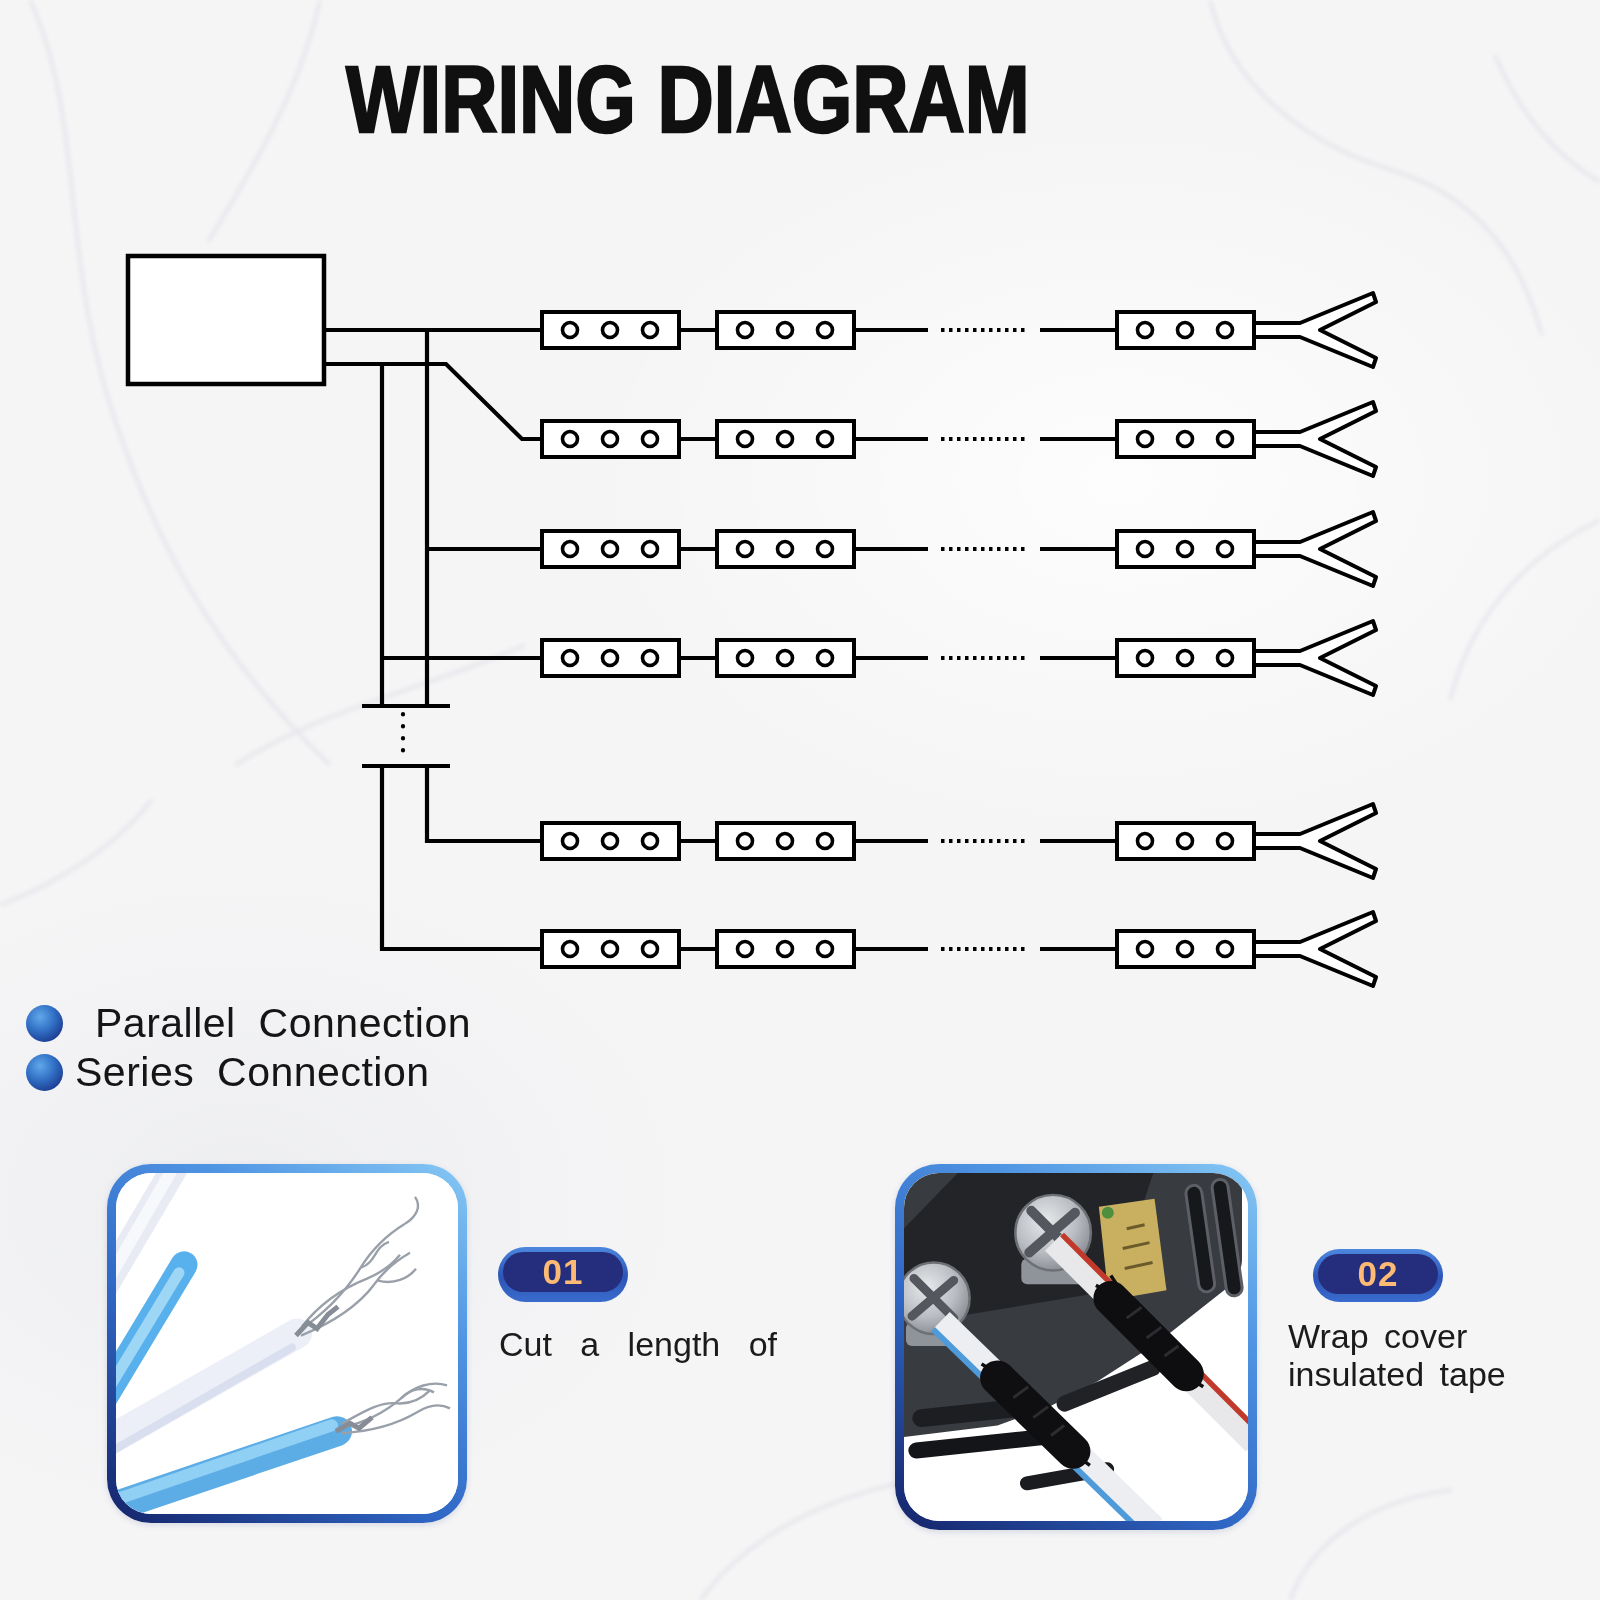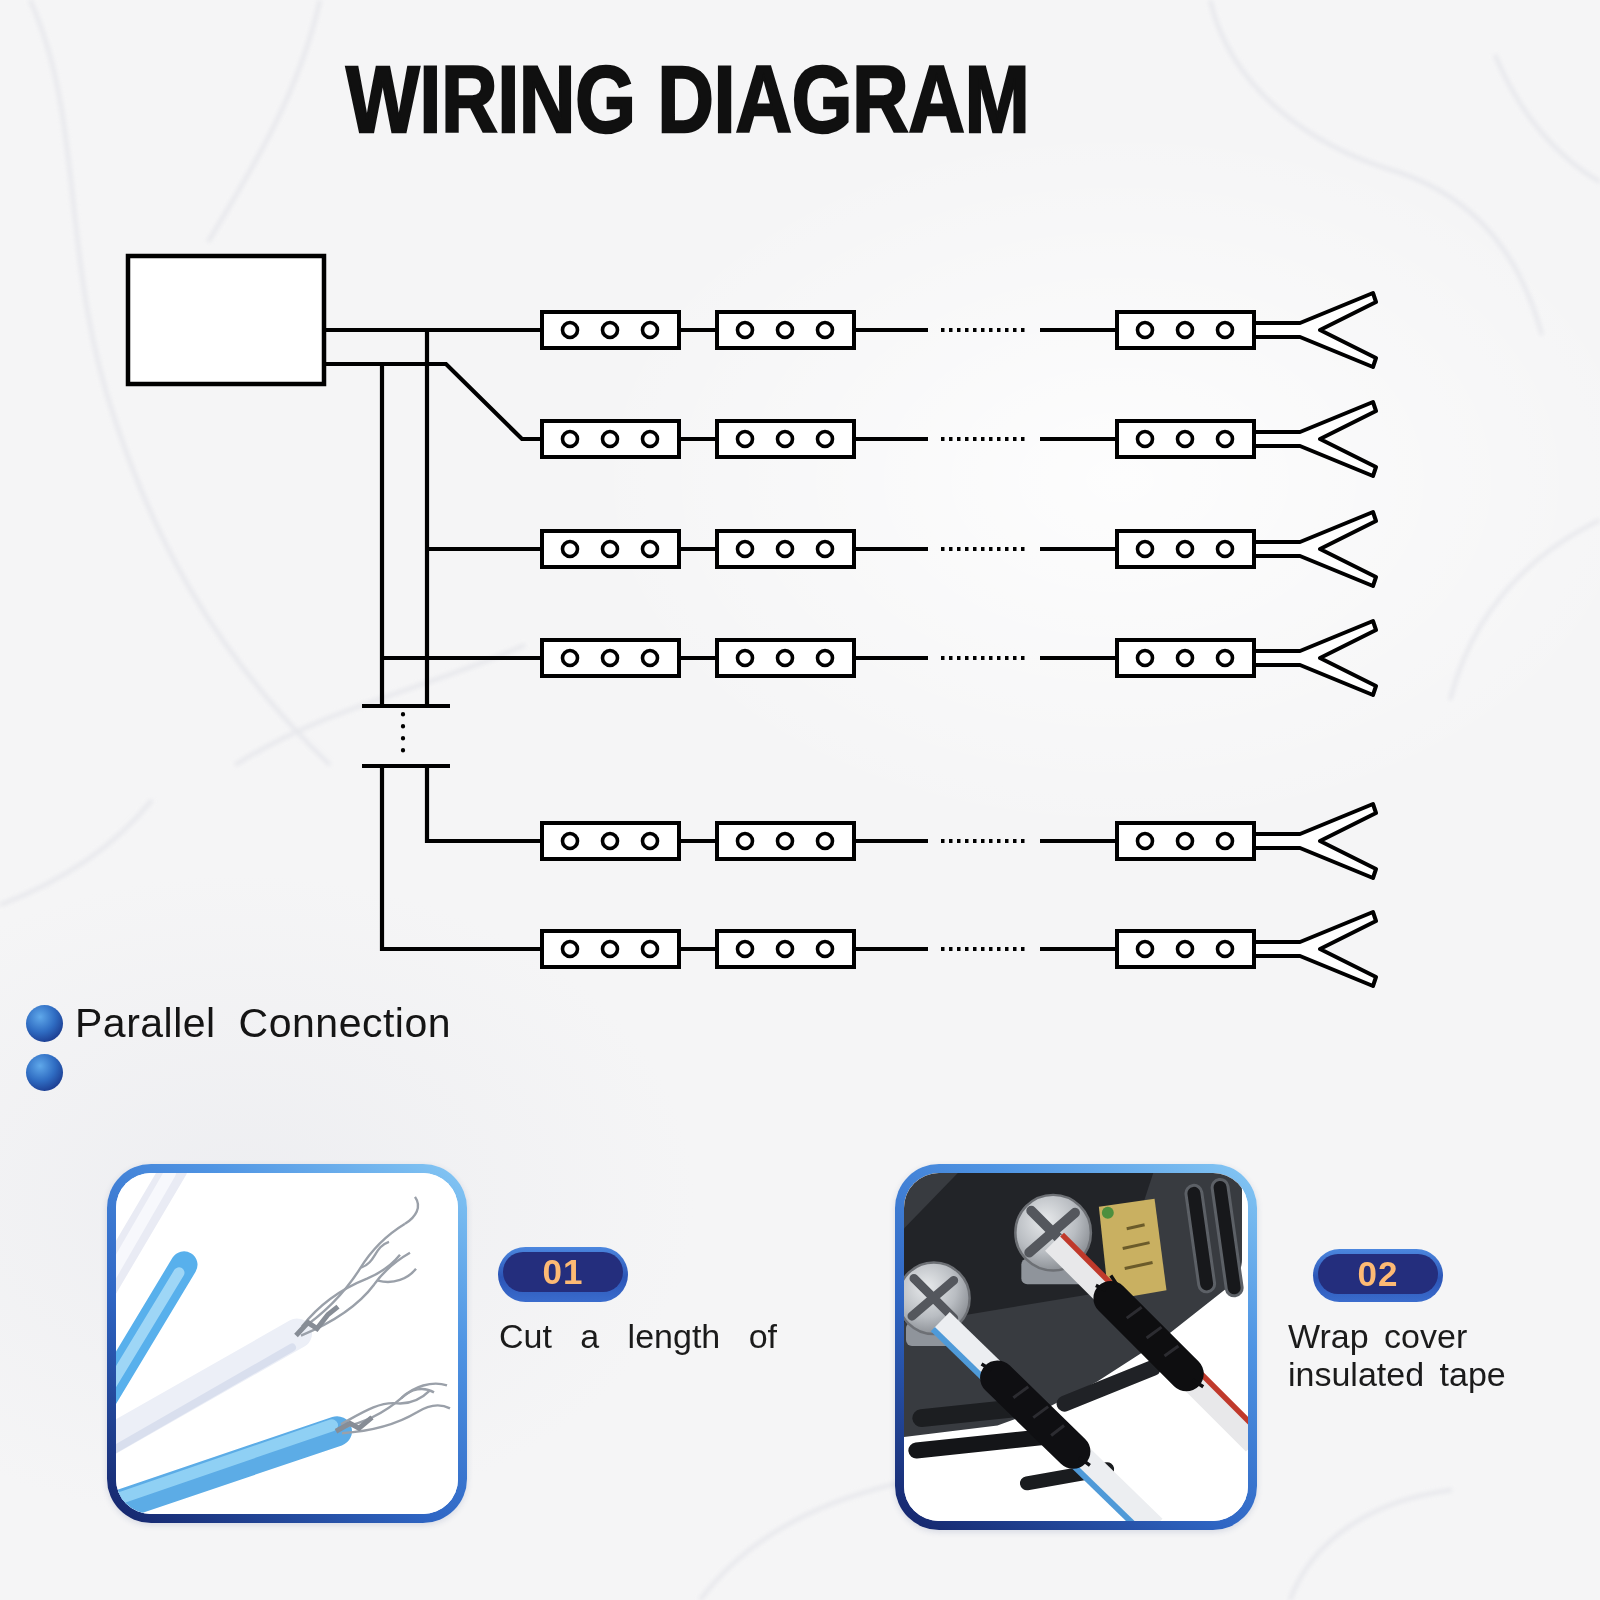--- a/index.html
+++ b/index.html
@@ -21,21 +21,21 @@
     color:#101010;letter-spacing:0px;-webkit-text-stroke:2.5px #101010;
   }
   .page-title span{display:inline-block;transform:scaleX(.82);transform-origin:center;}
 
   .legend{position:absolute;left:26px;z-index:2;display:flex;align-items:center;height:48px;}
   .legend .bullet{
     width:37px;height:37px;border-radius:50%;margin-right:12px;flex:0 0 auto;
     background:radial-gradient(circle at 38% 32%, #5fa8ea 0%, #2f6cc2 45%, #1b3a8e 80%, #14296e 100%);
   }
   .legend .lg-text{font-size:41px;color:#151515;word-spacing:11px;letter-spacing:.5px;}
-  #legend-parallel{top:999px;}
+  #legend-parallel{top:999px;gap:20px;}
   #legend-series{top:1048px;}
 
   .panel{position:absolute;z-index:2;border-radius:44px;padding:9px;
     background:linear-gradient(215deg,#86c8f4 0%,#4f94e3 30%,#2f66c4 62%,#142368 100%);
     box-shadow:0 2px 6px rgba(40,60,120,.15);}
   .panel .inner{width:100%;height:100%;background:#fff;border-radius:35px;overflow:hidden;}
   .panel .inner svg{display:block;width:100%;height:100%;}
   #panel-strip{left:107px;top:1164px;width:342px;height:341px;}
   #panel-tape{left:895px;top:1164px;width:344px;height:348px;}
 
@@ -43,21 +43,21 @@
     background:linear-gradient(180deg,#4c87df 0%,#2c55b6 55%,#3a6ccd 100%);}
   .step-badge .badge-inner{
     border-radius:999px;background:#242e7d;color:#fdba74;font-weight:bold;
     display:flex;align-items:center;justify-content:center;
     font-size:35px;letter-spacing:1px;}
   #badge-01{left:498px;top:1247px;width:120px;height:45px;}
   #badge-02{left:1313px;top:1249px;width:120px;height:43px;}
 
   .step-text{position:absolute;z-index:2;color:#1b1b1b;font-size:34px;line-height:38px;}
   #step-text-01{left:499px;top:1317px;width:278px;}
-  #step-text-01 .jline{text-align:justify;text-align-last:justify;}
+  #step-text-01 .jline{text-align:justify;text-align-last:justify;margin-top:8px;}
   #step-text-02{left:1288px;top:1317px;width:240px;word-spacing:6px;}
 </style>
 </head>
 <body>
 
 <svg id="marble" class="layer" aria-hidden="true">
   <defs>
       <filter id="soft">
         <feGaussianBlur stdDeviation="2.2"></feGaussianBlur>
       </filter>
@@ -193,20 +193,21 @@
   </svg>
 
 <h1 class="page-title"><span>WIRING DIAGRAM</span></h1>
 
 <div class="legend" id="legend-parallel">
   <span class="bullet"></span>
   <span class="lg-text">Parallel Connection</span>
 </div>
 <div class="legend" id="legend-series">
   <span class="bullet"></span>
+  <span class="lg-text">Series Connection</span>
 </div>
 
 <div class="panel" id="panel-strip">
  <div class="inner">
   <svg viewBox="0 0 342 342" preserveAspectRatio="none">
     <rect x="0" y="0" width="342" height="342" fill="#ffffff"></rect>
 
     <line x1="58" y1="-4" x2="-18" y2="125" stroke="#e9ebf4" stroke-width="27" stroke-linecap="round"></line>
     <line x1="54" y1="0" x2="-14" y2="118" stroke="#f7f8fc" stroke-width="12" stroke-linecap="round"></line>
 

